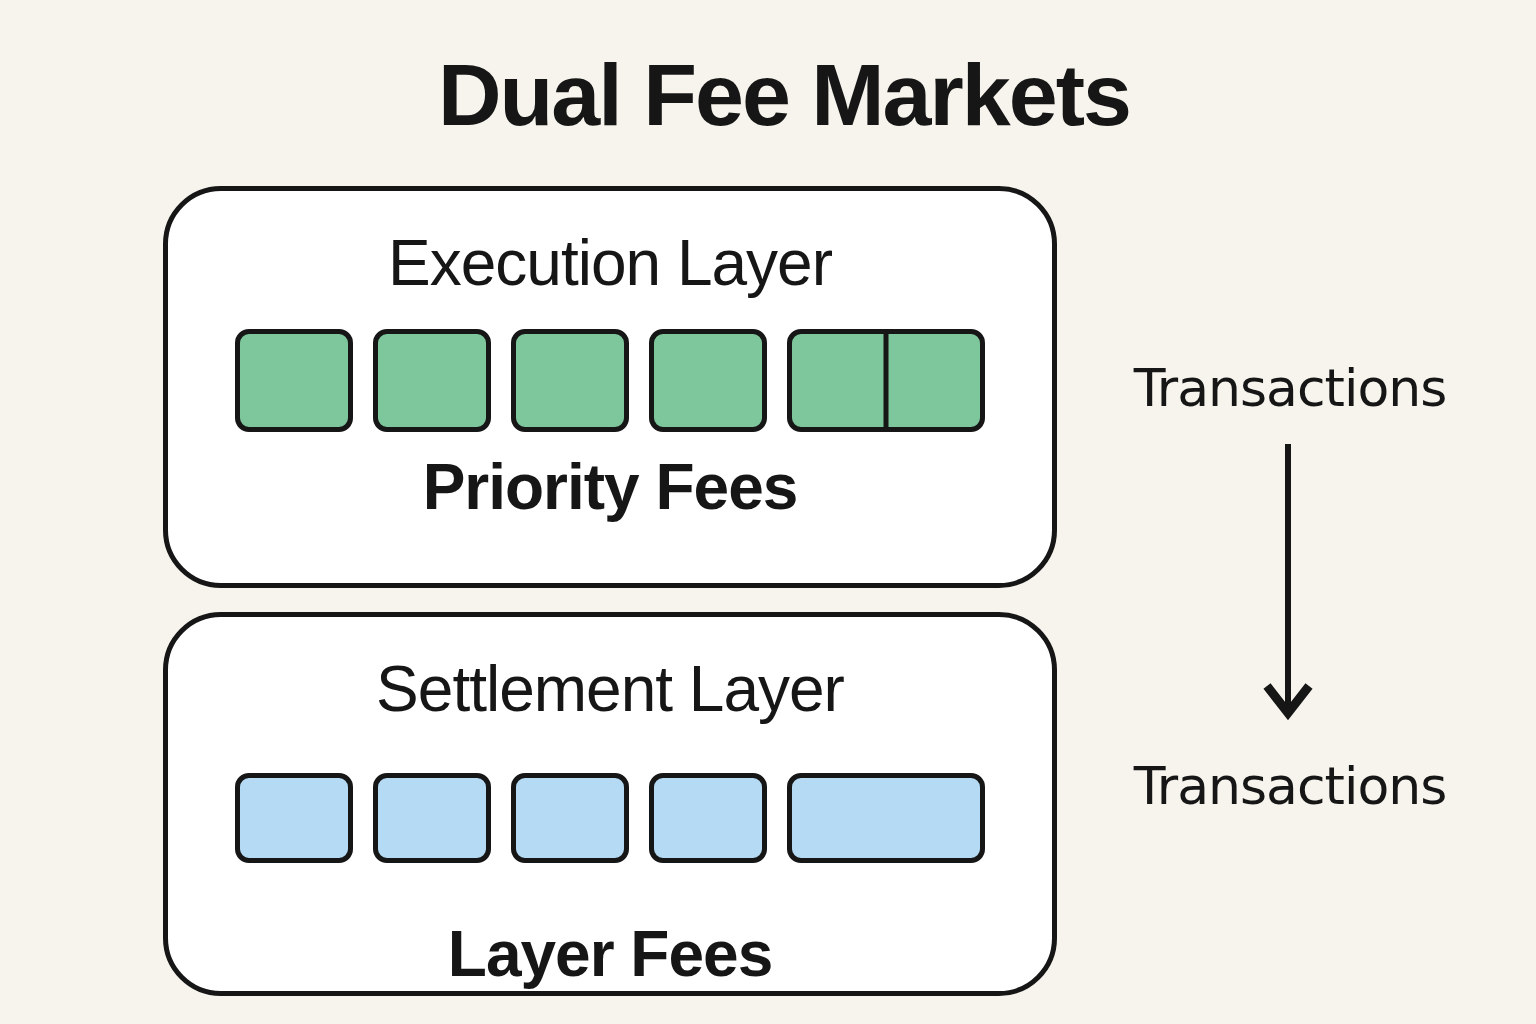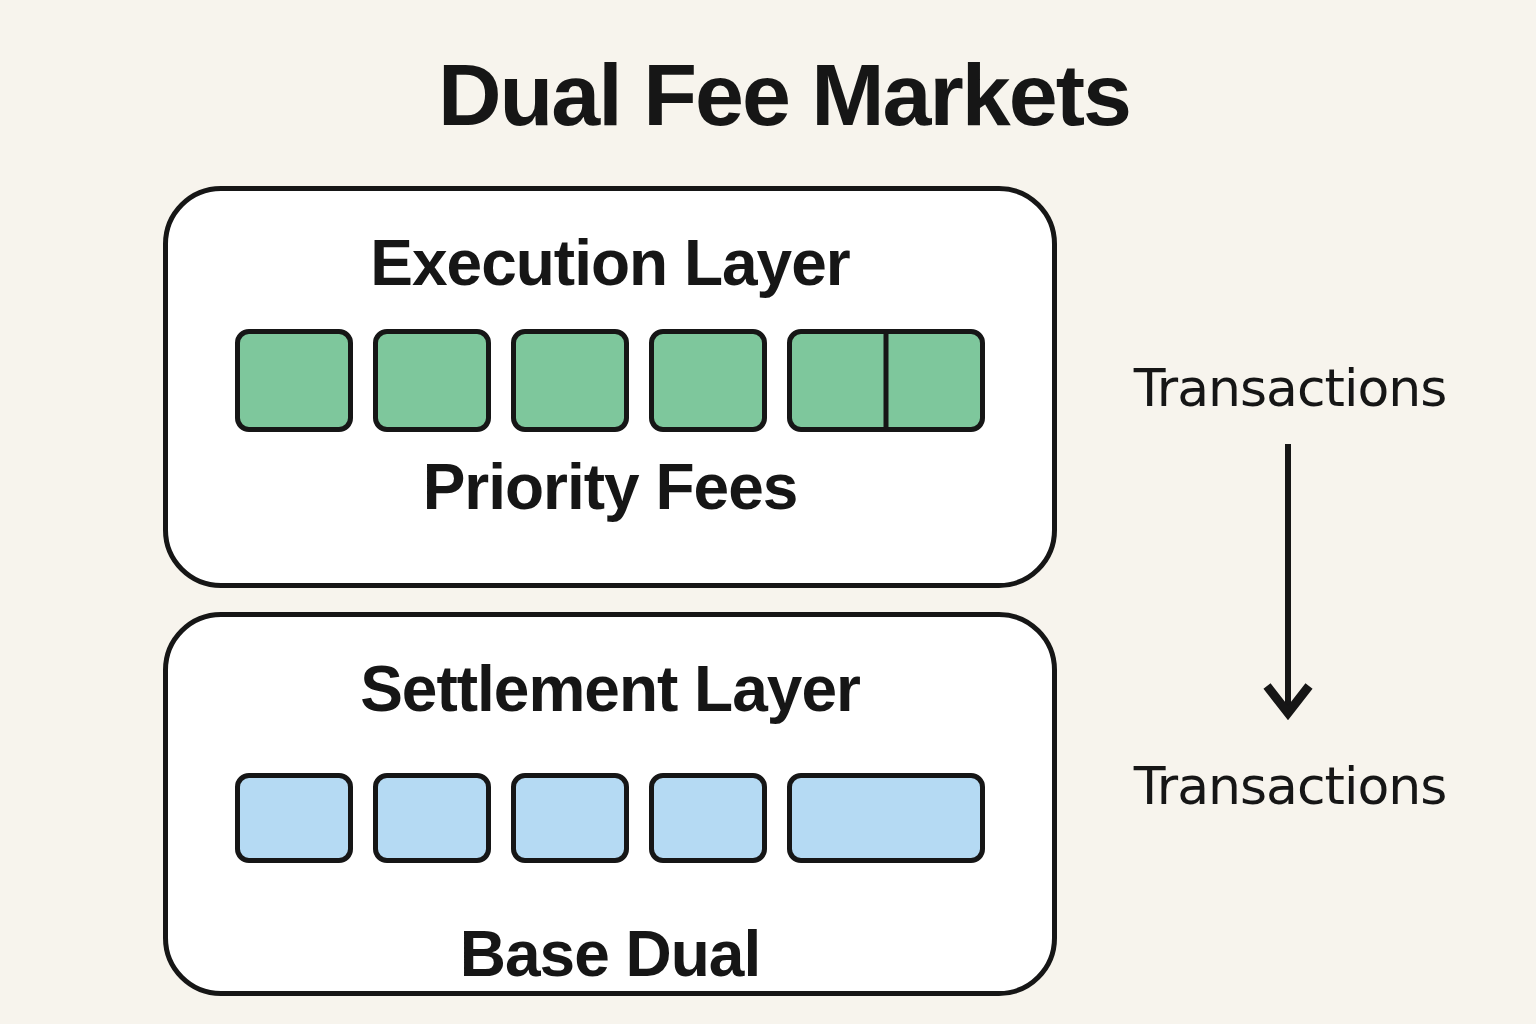--- a/index.html
+++ b/index.html
@@ -41,21 +41,21 @@
     border-radius: 58px;
     display: flex;
     flex-direction: column;
     align-items: center;
     padding-top: 36px;
   }
   .layer-box.exec   { top: 186px; height: 402px; }
   .layer-box.settle { top: 612px; height: 384px; gap: 16px; }
   .layer-title {
     font-size: 64px;
-    font-weight: 700;
+    font-weight: 400;
     letter-spacing: -1px;
     line-height: 1.15;
     text-align: center;
   }
   .cell-row {
     display: flex;
     gap: 20px;
     justify-content: center;
     align-items: stretch;
   }
@@ -131,21 +131,21 @@
 
   <section class="layer-box settle">
     <div class="layer-title">Settlement Layer</div>
     <div class="cell-row">
         <div class="cell single" style="background: rgb(181, 218, 243);"></div>
         <div class="cell single" style="background: rgb(181, 218, 243);"></div>
         <div class="cell single" style="background: rgb(181, 218, 243);"></div>
         <div class="cell single" style="background: rgb(181, 218, 243);"></div>
         <div class="cell wide" style="background: rgb(181, 218, 243);"></div>
       </div>
-    <div class="fee-label">Base Dual</div>
+    <div class="fee-label">Layer Fees</div>
   </section>
 
   <div class="side-label top">Transactions</div>
 
   <div class="arrow-wrap">
     <svg viewBox="0 0 52 282" xmlns="http://www.w3.org/2000/svg">
       <line x1="26" y1="3" x2="26" y2="272" stroke="#161616" stroke-width="6"></line>
       <path d="M 5 245 L 26 272 L 47 245" fill="none" stroke="#161616" stroke-width="9" stroke-linecap="butt" stroke-linejoin="miter"></path>
     </svg>
   </div>

